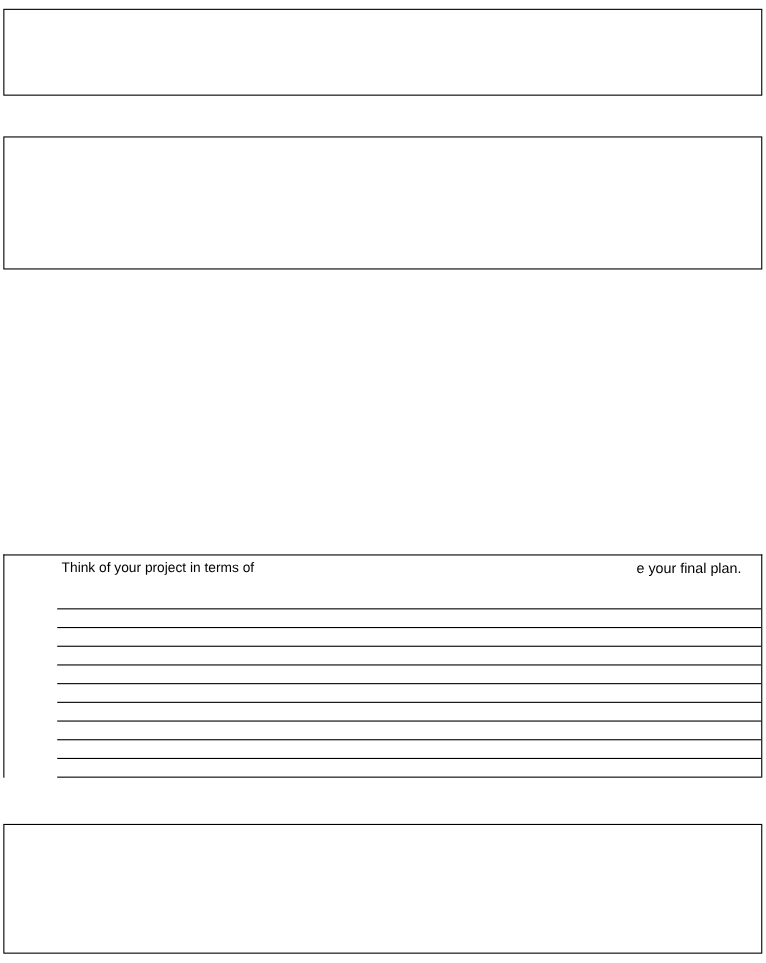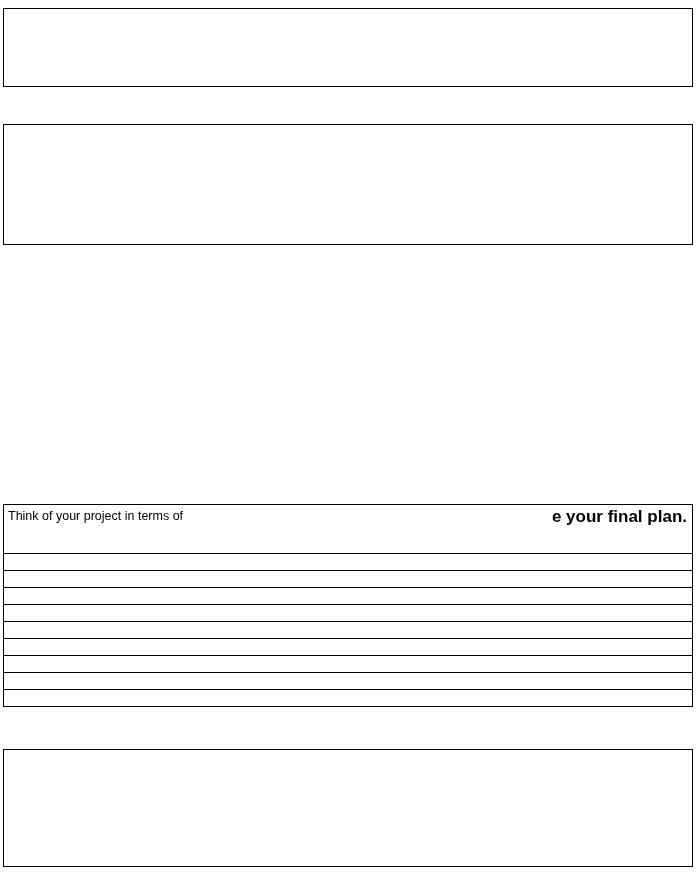--- a/index.html
+++ b/index.html
@@ -45,44 +45,45 @@
   
   #worksheet-table {
     position: absolute;
     left: 3px;
     top: 504px;
     width: 690px;
     border: 1px solid #000000;
     border-bottom: none;
     box-sizing: border-box;
     background: #ffffff;
+    padding-left: 48px;
   }
   .instruction-row {
     position: relative;
     height: 49px;
     border-bottom: 1px solid #000000;
     box-sizing: border-box;
     padding: 4px 4px 0 4px;
   }
   .instruction-text {
     position: absolute;
     top: 4px;
     left: 4px;
     font-size: 12.5px;
     line-height: 15px;
     white-space: nowrap;
   }
   .instruction-text-right {
     position: absolute;
     top: 4px;
-    right: 5px;
-    font-size: 17px;
+    right: 18px;
+    font-size: 13px;
     line-height: 15px;
     white-space: nowrap;
-    font-weight: bold;
+    font-weight: normal;
   }
   .ruled-line {
     height: 17px;
     border-bottom: 1px solid #000000;
     box-sizing: border-box;
   }
   
   #footer-box {
     left: 3px;
     top: 749px;

